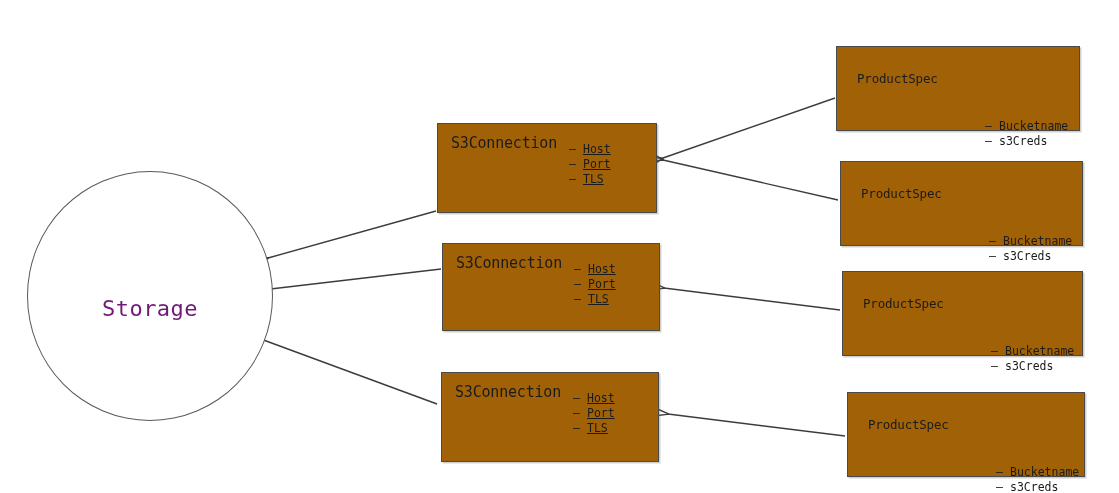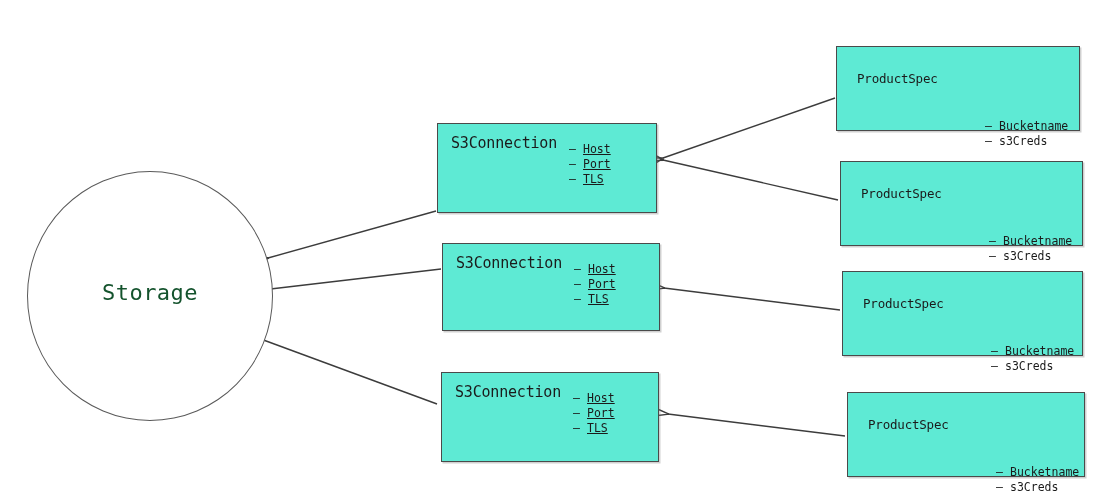--- a/index.html
+++ b/index.html
@@ -22,21 +22,21 @@
     position: absolute;
     left: 0;
     top: 0;
     width: 1119px;
     height: 493px;
     pointer-events: none;
   }
   .node-box {
     position: absolute;
     box-sizing: border-box;
-    background: #5eead4;
+    background: #a16207;
     border: 1.6px solid #4a4a4a;
     box-shadow: 1.5px 1.5px 0 rgba(120,120,120,0.35);
   }
   .node-title {
     position: absolute;
     font-size: 15px;
     color: #1b1b1b;
     letter-spacing: -0.2px;
     white-space: nowrap;
   }
@@ -66,22 +66,23 @@
     box-sizing: border-box;
     border-radius: 50%;
     border: 1.5px solid #5a5a5a;
     background: #ffffff;
   }
   .circle-label {
     position: absolute;
     width: 100%;
     text-align: center;
     font-size: 22px;
-    color: #14532d;
+    color: #701a75;
     letter-spacing: 0.5px;
+    margin-top: 16px;
   }
 </style>
 </head>
 <body>
 
 <div id="canvas">
 
   <svg id="wires" viewBox="0 0 1119 493" xmlns="http://www.w3.org/2000/svg">
     <defs>
       <marker id="ah" markerWidth="16" markerHeight="16" refX="1" refY="5" orient="auto" markerUnits="userSpaceOnUse">

